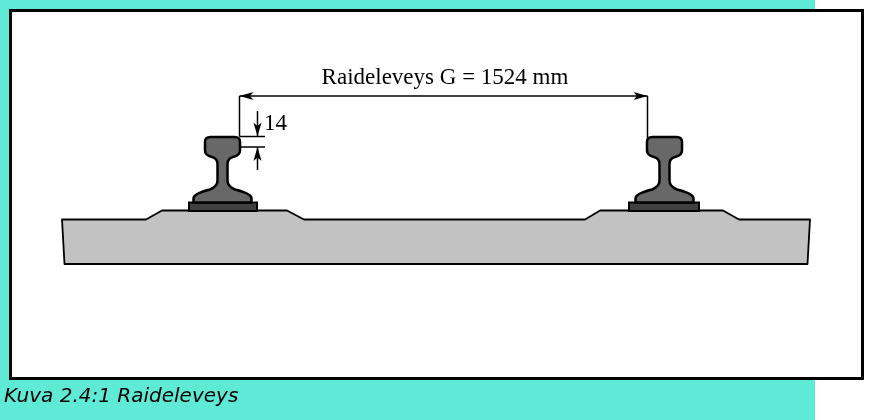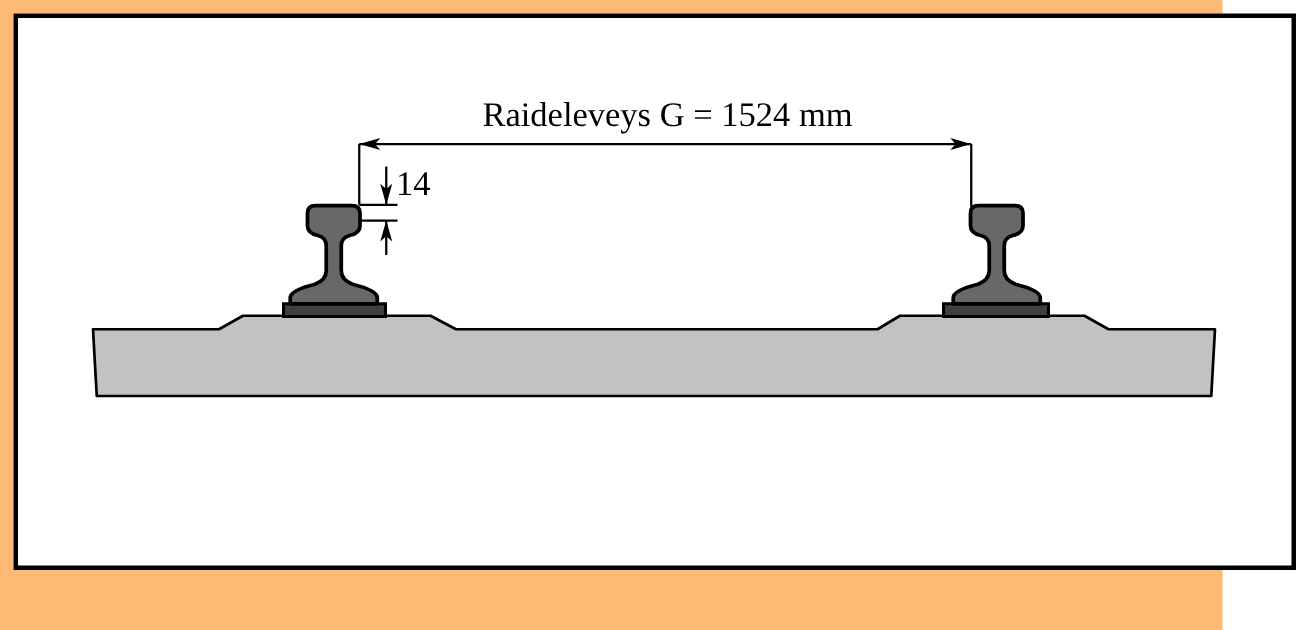--- a/index.html
+++ b/index.html
@@ -7,21 +7,21 @@
     padding: 0;
     background: #ffffff;
     width: 877px;
     height: 420px;
     overflow: hidden;
   }
   .canvas {
     position: relative;
     width: 815px;
     height: 420px;
-    background: #fdba74;
+    background: #5eead4;
     font-family: "Liberation Serif", serif;
   }
   .frame {
     position: absolute;
     left: 9px;
     top: 9px;
     width: 849px;
     height: 365px;
     border: 3px solid #000000;
     background: #ffffff;
@@ -88,14 +88,15 @@
       <line x1="239.5" y1="136.5" x2="265" y2="136.5"></line>
       <line x1="240" y1="147" x2="265" y2="147"></line>
       <line x1="257.5" y1="111" x2="257.5" y2="136.5"></line>
       <line x1="257.5" y1="147" x2="257.5" y2="170"></line>
       <path stroke="none" fill="#000000" transform="translate(257.5,136.5) rotate(90)" d="M 0 0 L -14 -4 L -10.5 0 L -14 4 Z"></path>
       <path stroke="none" fill="#000000" transform="translate(257.5,147) rotate(-90)" d="M 0 0 L -14 -4 L -10.5 0 L -14 4 Z"></path>
     </g>
     <text class="dim-text" x="264" y="130" text-anchor="start">14</text>
   </svg>
 
+  <div class="caption">Kuva 2.4:1 Raideleveys</div>
 
 </div>
 
 </body></html>

